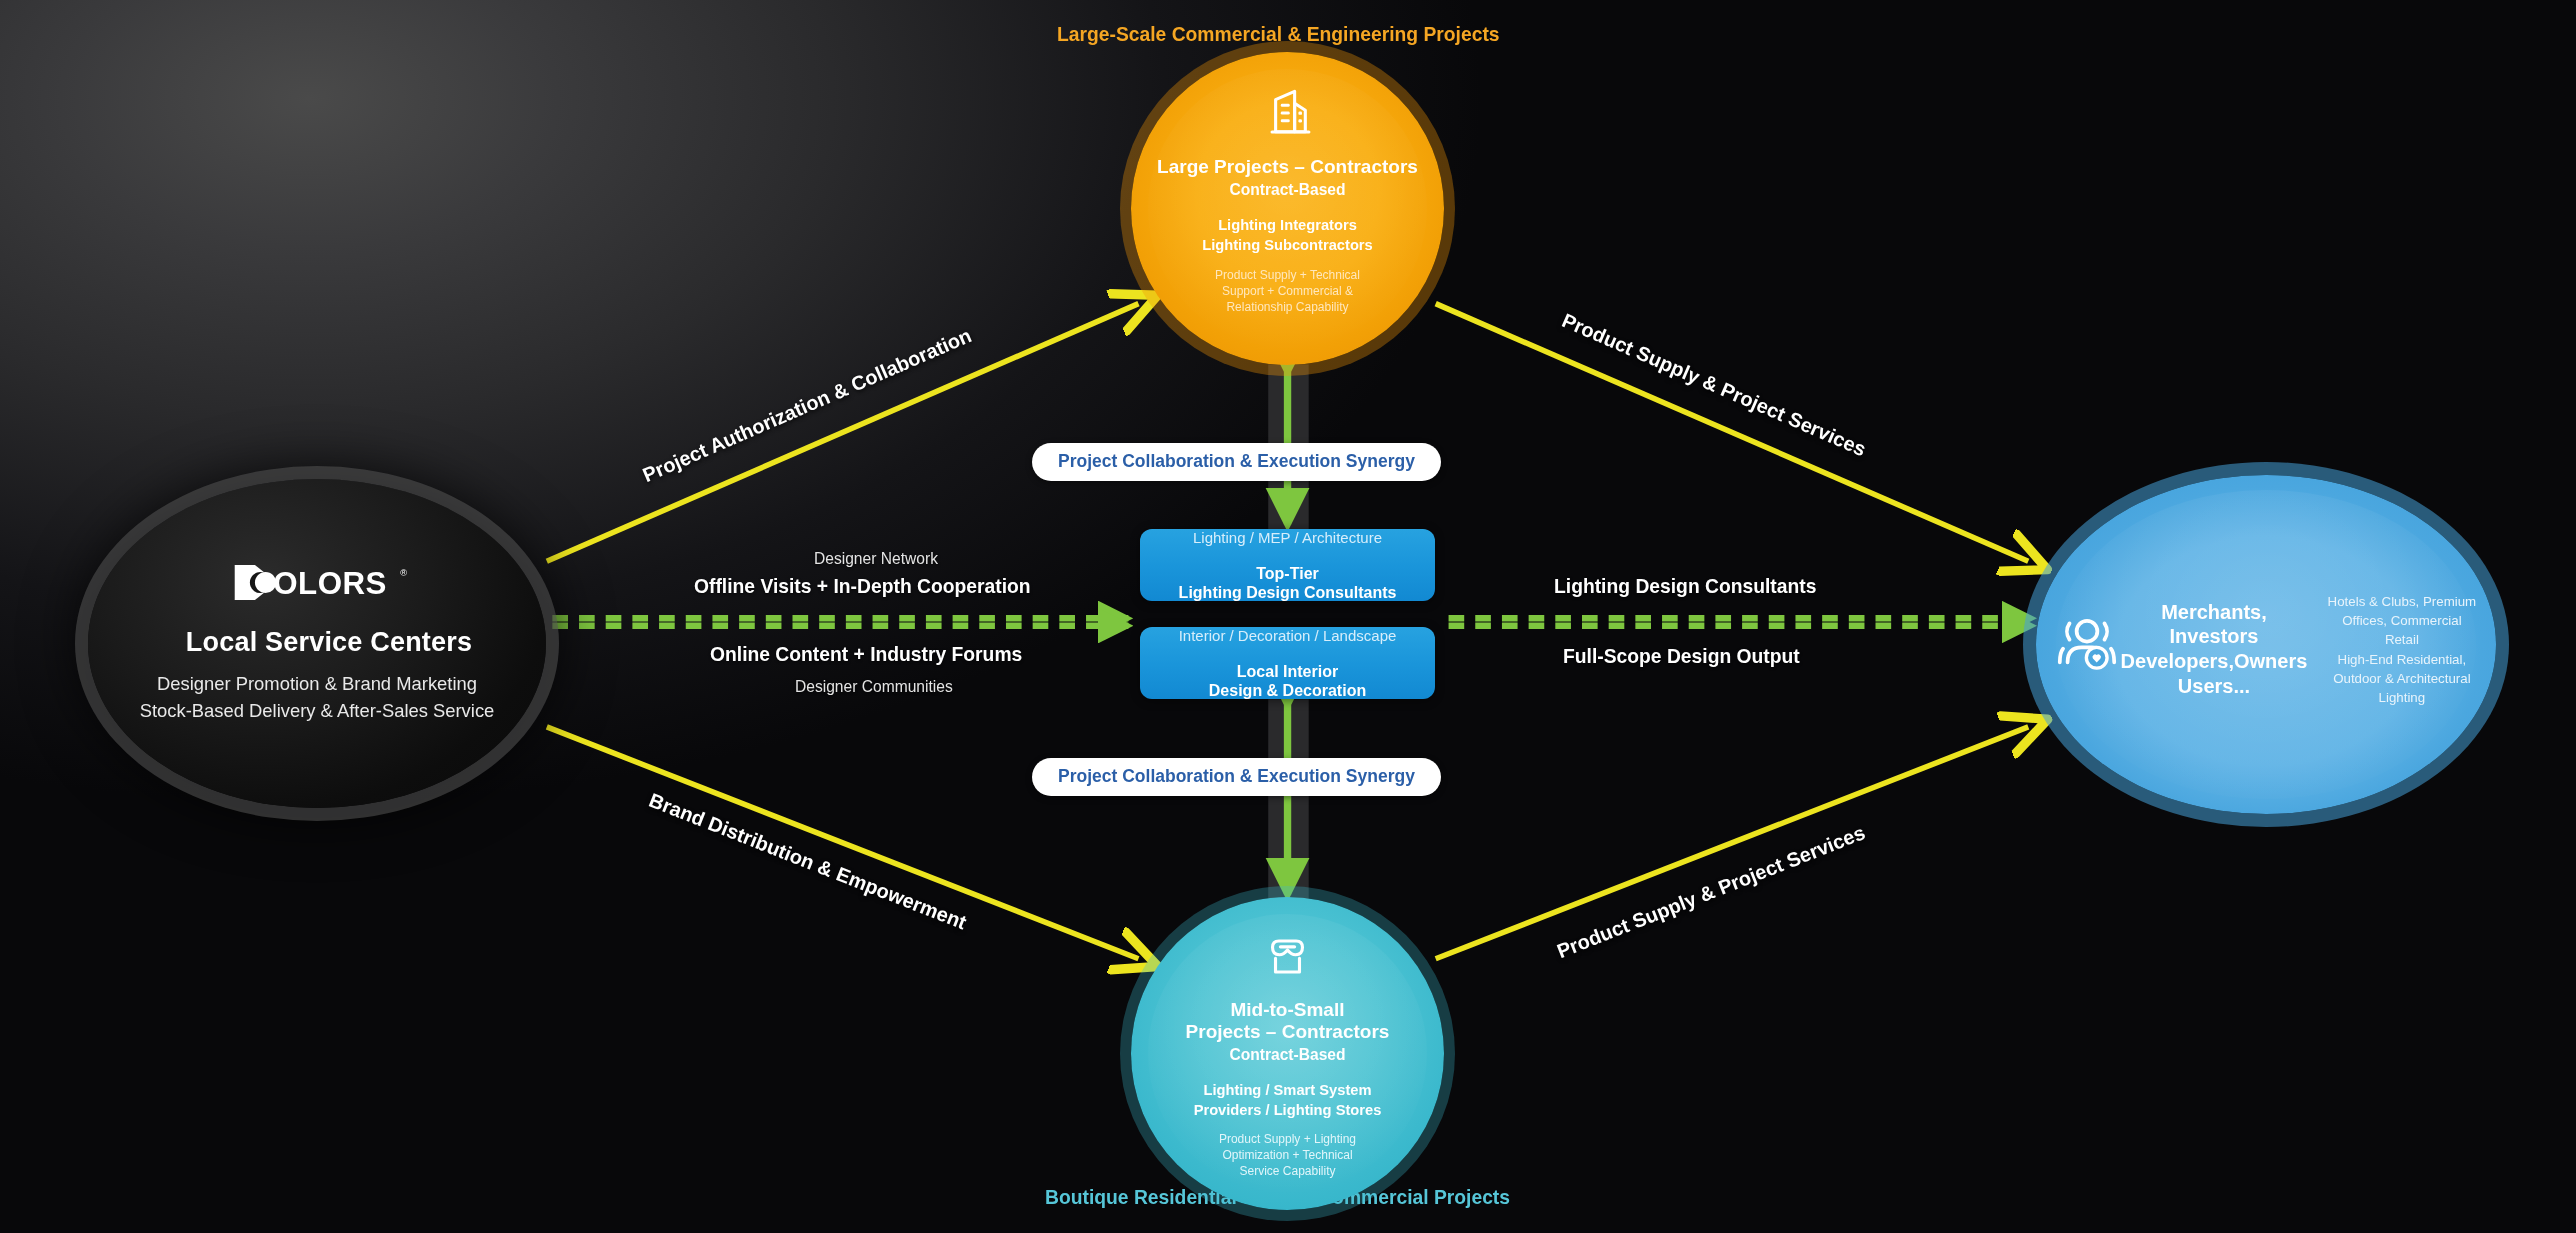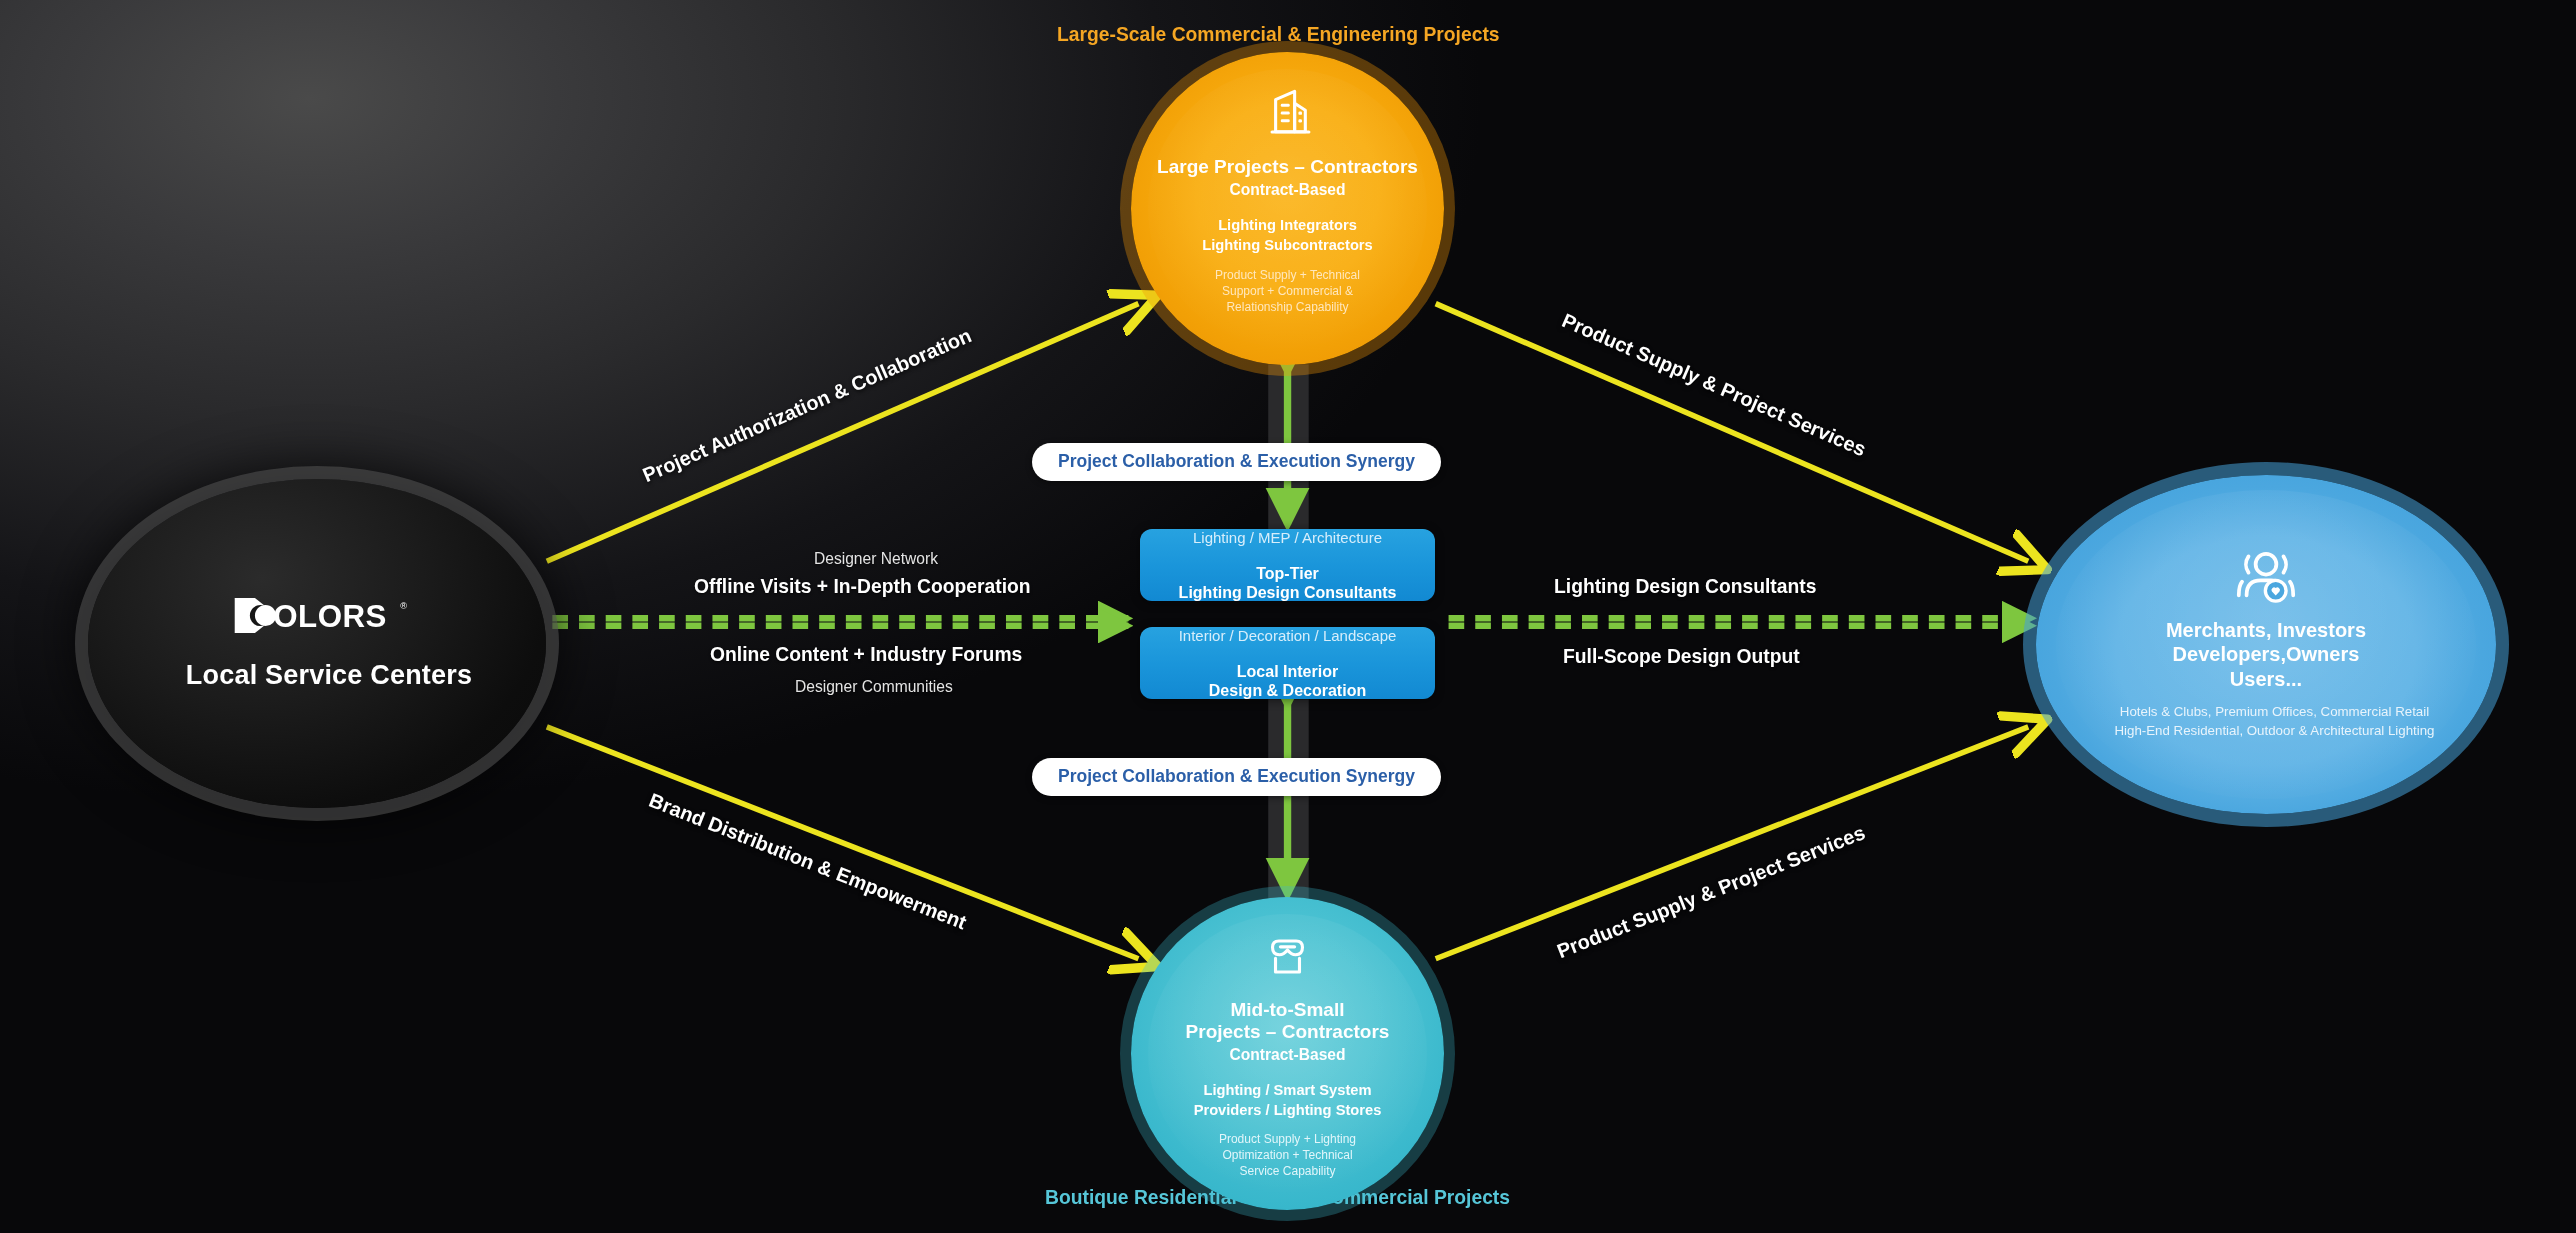--- a/index.html
+++ b/index.html
@@ -34,21 +34,21 @@
   #node-merchants{
     left:2036px;top:475px;width:460px;height:339px;
     background:radial-gradient(ellipse at 50% 52%, #6ab9e8 0%, #61b4e6 46%, #4ba7df 66%, #3b9ddc 100%);
     box-shadow:0 0 0 13px rgba(70,160,215,.55);
     padding:9.2px 16.6px;
   }
   #node-merchants .inner-ring{
     position:absolute;left:20px;top:14.7px;right:20px;bottom:14.7px;border-radius:50%;
     background:radial-gradient(ellipse at 50% 40%, rgba(255,255,255,.12) 0%, rgba(255,255,255,.03) 60%, rgba(255,255,255,0) 80%);
   }
-  #node-merchants .content{position:relative;z-index:2;display:flex;flex-direction:column;align-items:center;}
+  #node-merchants .content{position:relative;z-index:2;display:flex;flex-direction:row;align-items:center;}
   .node-title-blue{color:#fff;font-weight:bold;font-size:20px;line-height:1.24;margin-top:9.2px;}
   .node-sub-blue{color:#e8f4fc;font-size:13.3px;line-height:1.45;margin-top:10px;font-weight:400;margin-left:17px;}
 
   
   #node-large{
     left:1131px;top:52px;width:313px;height:313px;border-radius:50%;
     position:absolute;
     background:radial-gradient(circle at 50% 46%, #fbb215 0%, #f9ae11 40%, #f2a006 68%, #e98e02 100%);
     box-shadow:0 0 0 11px rgba(240,150,6,.35);
     display:flex;flex-direction:column;align-items:center;justify-content:flex-start;
@@ -157,20 +157,24 @@
       <svg width="195" height="39" viewBox="0 0 212 42" aria-hidden="true">
         <path d="M38 2 L62 21 L38 40 L16 40 L16 2 Z" fill="#fff"></path>
         <circle cx="44" cy="21" r="11.5" fill="#161616"></circle>
         <circle cx="49.5" cy="21" r="11.5" fill="#fff"></circle>
         <path d="M60 10.5 A12.5 12.5 0 1 0 60 31.5" fill="none" stroke="#fff" stroke-width="0"></path>
         <text x="58" y="33" font-family="'Liberation Sans',sans-serif" font-size="34" font-weight="bold" fill="#ffffff" letter-spacing="0.5">OLORS</text>
         <text x="196" y="14" font-family="'Liberation Sans',sans-serif" font-size="10" fill="#ffffff">®</text>
       </svg>
     </div>
     <div class="node-title-lg">Local Service Centers</div>
+    <div class="node-sub-lg">
+      <div>Designer Promotion &amp; Brand Marketing</div>
+      <div>Stock-Based Delivery &amp; After-Sales Service</div>
+    </div>
   </div>
 
   <div id="node-large">
     <div class="ring"></div>
     <div class="content">
       <span>
         <svg width="57" height="57" viewBox="0 0 48 48" aria-hidden="true">
           <path d="M14 14 L30 7 L30 41 L14 41 Z" fill="none" stroke="#fff" stroke-width="2.6" stroke-linejoin="round"></path>
           <path d="M30 17 L39 23 L39 41 L30 41 Z" fill="none" stroke="#fff" stroke-width="2.6" stroke-linejoin="round"></path>
           <line x1="11" y1="41.3" x2="42" y2="41.3" stroke="#fff" stroke-width="2.6" stroke-linecap="round"></line>

